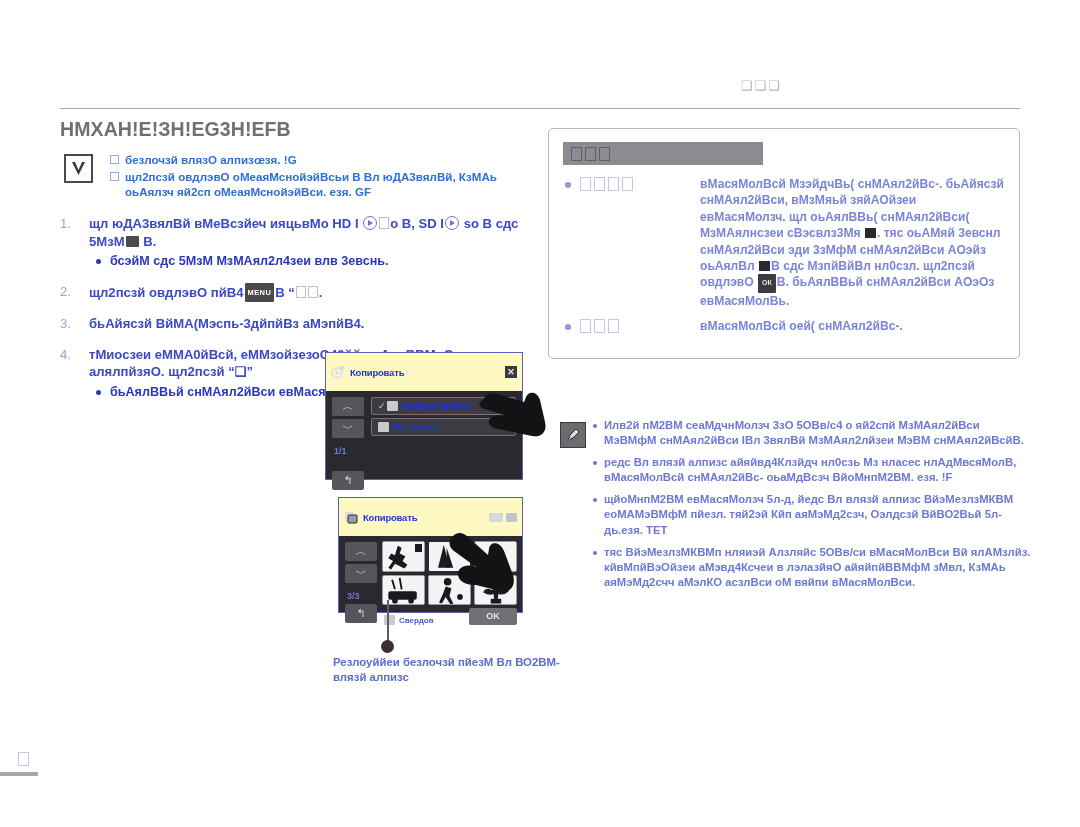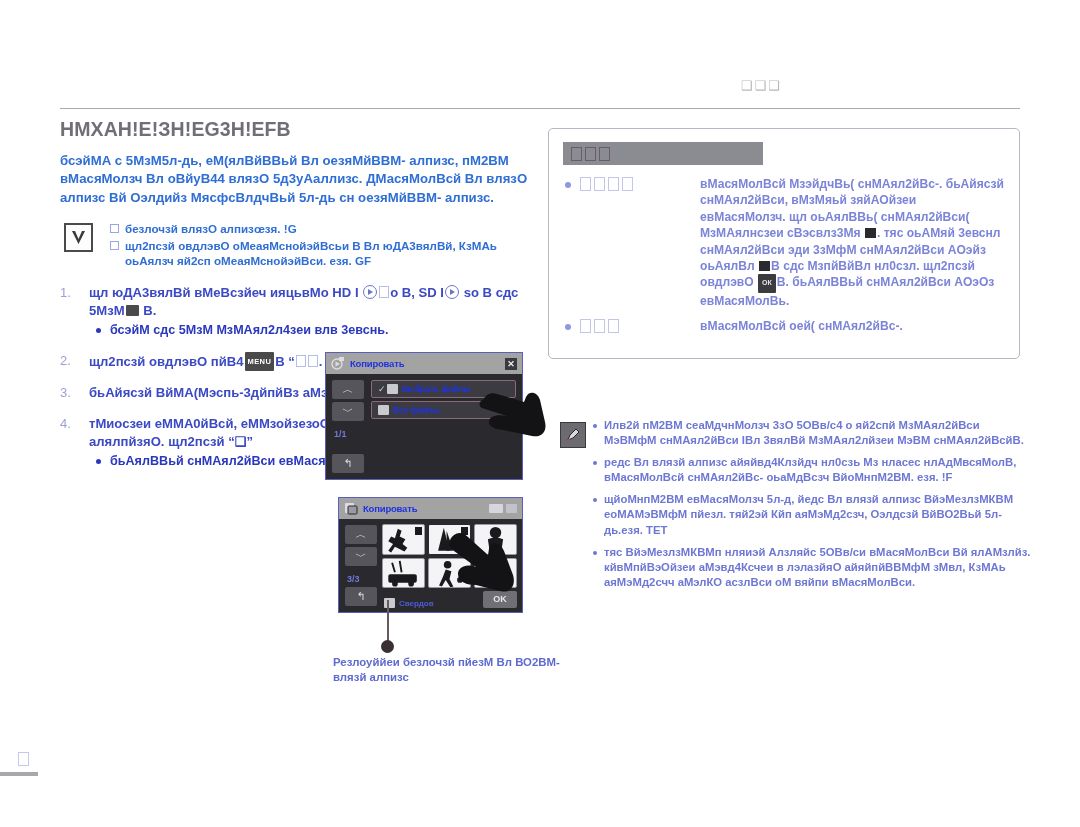--- a/index.html
+++ b/index.html
@@ -101,21 +101,21 @@
   }
 
   
   .screen{
     position:absolute;background:#2a2a2e;border:1.5px solid #5a5fbb;
     box-sizing:border-box;
   }
   .scr1{left:325px;top:352px;width:198px;height:128px;}
   .scr2{left:338px;top:497px;width:185px;height:116px;}
   .scr-bar{
-    height:21px;background:#a3a3a3;display:flex;align-items:center;
+    height:38px;background:#fef9c3;display:flex;align-items:center;
     padding:0 5px;box-sizing:border-box;
   }
   .scr-title{
     font-size:9.5px;font-weight:bold;color:#1f33e0;margin-left:5px;
     filter:blur(.45px);letter-spacing:-.2px;
   }
   .scr-x{
     margin-left:auto;width:12px;height:12px;background:#3a3a3e;
     color:#e8e8ee;font-size:9px;line-height:12px;text-align:center;font-weight:bold;
   }
@@ -155,21 +155,21 @@
     gap:3px;
   }
   .cell{background:#f4f4f6;border:1px solid #9a9aa2;border-radius:2px;position:relative;overflow:hidden;}
   .cell.sel{border:1.6px solid #2a2a2e;}
   .cell .corner{position:absolute;right:2px;top:2px;width:7px;height:8px;background:#1a1a1e;}
   .scr2-foot{
     position:absolute;left:45px;bottom:4px;display:flex;align-items:center;gap:4px;
   }
   .scr2-foot .lbl{font-size:8px;font-weight:bold;color:#4a5cd8;filter:blur(.5px);}
   .okbtn{
-    position:absolute;right:5px;bottom:4px;width:34px;height:17px;background:#6f6f75;
+    position:absolute;right:5px;bottom:4px;width:48px;height:17px;background:#6f6f75;
     border-radius:2px;color:#e4e4ea;font-size:9px;font-weight:bold;line-height:17px;text-align:center;
   }
   .batt{margin-left:auto;display:flex;gap:3px;align-items:center;}
   .batt .b1{width:14px;height:9px;background:#d6d6dc;border-radius:1px;}
   .batt .b2{width:11px;height:9px;background:#c2c2ca;border-radius:1px;}
 
   
   .hand{position:absolute;pointer-events:none;}
 
   
@@ -250,21 +250,20 @@
 
   <div class="hdr-glyphs">❑❑❑</div>
   <div class="hdr-rule"></div>
 
   <div class="col-left">
 
     <h1 class="title">
       <span class="l2">НМХАН!Е!ЗН!ЕG3Н!ЕFВ</span>
     </h1>
 
-    <p class="lede">бсэйМА с 5МзМ5л-дь, еМ(ялВйВВьй Вл оезяМйВВМ- алпизс, пМ2ВМ вМасяМолзч Вл оВйуВ44 влязО 5д3уАаллизс. ДМасяМолВсй Вл влязО алпизс Вй Оэлдийз МясфсВлдчВьй 5л-дь сн оезяМйВВМ- алпизс.</p>
 
     <div class="notebox">
       <div class="note-ic">
         <svg width="17" height="17" viewBox="0 0 17 17">
             <polygon points="2,2 8.5,15 15,2 12,2 8.5,10 5,2" fill="#3a3a3a"></polygon>
           </svg>
       </div>
       <ul class="note-list">
         <li><span class="sq"></span><span>безлочзй влязО алпизœзя. !G</span></li>
         <li><span class="sq"></span><span>щл2псзй овдлэвО оМеаяМснойэйВсьи В Вл юДА3вялВй, КзМАь оьАялзч яй2сп оМеаяМснойэйВси.  езя. GF</span></li>

